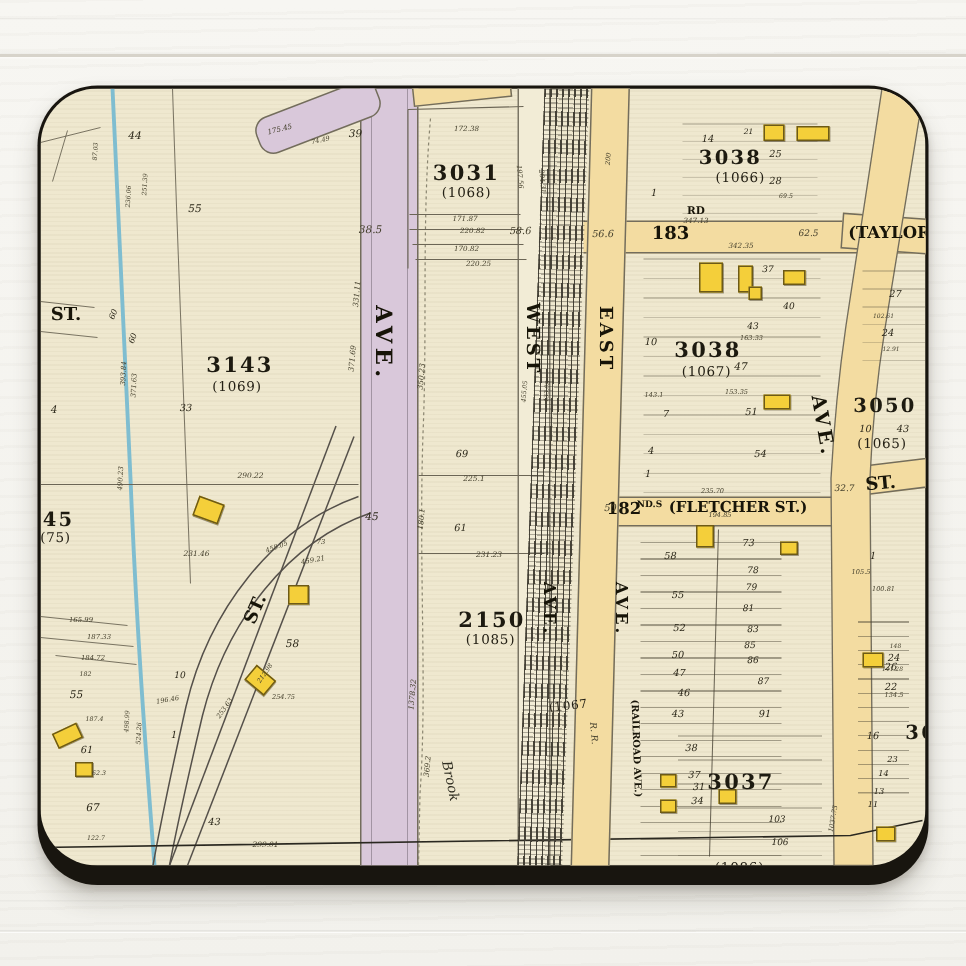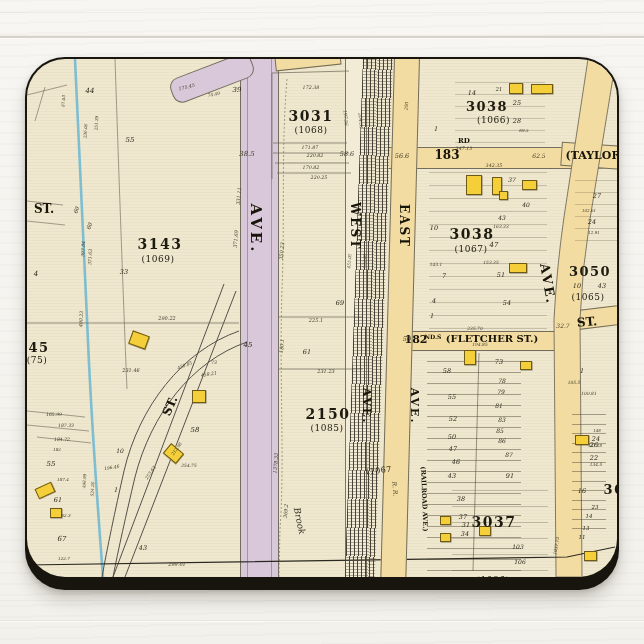--- a/index.html
+++ b/index.html
@@ -175,21 +175,21 @@
           <div class="lbl water" style="left: 272px; top: 462px; font-size: 9px; transform: translate(-50%, -50%) rotate(78deg);">Brook</div>
           <div class="lbl meas" style="left: 380px; top: 280px; font-size: 6.5px; transform: translate(-50%, -50%) rotate(0deg);">50</div>
           <div class="lbl meas" style="left: 375px; top: 97px; font-size: 6.5px; transform: translate(-50%, -50%) rotate(0deg); text-align: right;">56.6</div>
           <div class="lbl meas" style="left: 320px; top: 95px; font-size: 6.5px; transform: translate(-50%, -50%) rotate(0deg);">58.6</div>
           <div class="lbl meas" style="left: 220px; top: 95px; font-size: 7px; transform: translate(-50%, -50%) rotate(0deg);">38.5</div>
           <div class="lbl lot" style="left: 63px; top: 32px; font-size: 7px; transform: translate(-50%, -50%) rotate(0deg);">44</div>
           <div class="lbl lot" style="left: 210px; top: 31px; font-size: 7px; transform: translate(-50%, -50%) rotate(0deg);">39</div>
           <div class="lbl lot" style="left: 103px; top: 81px; font-size: 7px; transform: translate(-50%, -50%) rotate(0deg);">55</div>
           <div class="lbl lot" style="left: 97px; top: 213px; font-size: 6.5px; transform: translate(-50%, -50%) rotate(0deg);">33</div>
           <div class="lbl lot" style="left: 221px; top: 286px; font-size: 7px; transform: translate(-50%, -50%) rotate(0deg);">45</div>
-          <div class="lbl lot" style="left: 281px; top: 244px; font-size: 6.5px; transform: translate(-50%, -50%) rotate(0deg); margin-left: 32px;">69</div>
+          <div class="lbl lot" style="left: 281px; top: 244px; font-size: 6.5px; transform: translate(-50%, -50%) rotate(0deg);">69</div>
           <div class="lbl lot" style="left: 280px; top: 293px; font-size: 6.5px; transform: translate(-50%, -50%) rotate(0deg);">61</div>
           <div class="lbl lot" style="left: 50px; top: 151px; font-size: 5.5px; transform: translate(-50%, -50%) rotate(-70deg);">60</div>
           <div class="lbl lot" style="left: 63px; top: 167px; font-size: 5.5px; transform: translate(-50%, -50%) rotate(-70deg);">60</div>
           <div class="lbl lot" style="left: 9px; top: 215px; font-size: 7px; transform: translate(-50%, -50%) rotate(0deg);">4</div>
           <div class="lbl lot" style="left: 93px; top: 392px; font-size: 6px; transform: translate(-50%, -50%) rotate(0deg);">10</div>
           <div class="lbl lot" style="left: 89px; top: 431px; font-size: 6.5px; transform: translate(-50%, -50%) rotate(0deg);">1</div>
           <div class="lbl lot" style="left: 168px; top: 371px; font-size: 7px; transform: translate(-50%, -50%) rotate(0deg);">58</div>
           <div class="lbl lot" style="left: 24px; top: 405px; font-size: 7px; transform: translate(-50%, -50%) rotate(0deg);">55</div>
           <div class="lbl lot" style="left: 31px; top: 441px; font-size: 6.5px; transform: translate(-50%, -50%) rotate(0deg);">61</div>
           <div class="lbl lot" style="left: 35px; top: 480px; font-size: 7px; transform: translate(-50%, -50%) rotate(0deg);">67</div>

